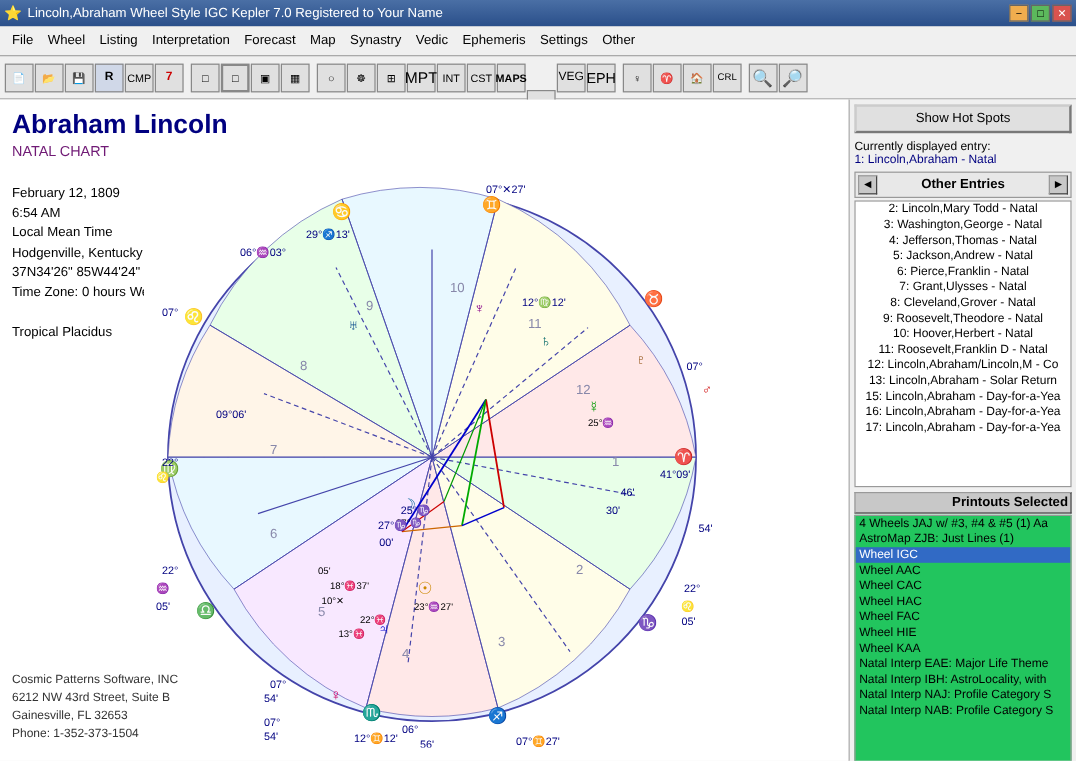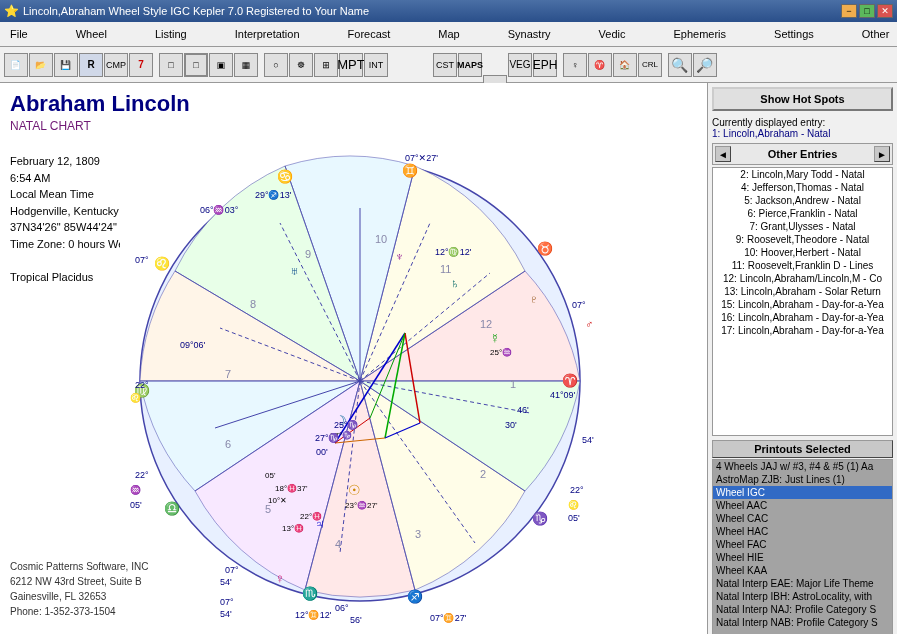--- a/index.html
+++ b/index.html
@@ -19,21 +19,20 @@
     .title-btn.max { background: #5cb85c; }
     .title-btn.min { background: #f0ad4e; }
     
     
     .menu-bar {
       height: 20px;
       background: #f0f0f0;
       display: flex; align-items: center;
       border-bottom: 1px solid #999;
       padding: 12px 4px;
-      gap: 36px;
     }
     .menu-item { padding: 2px 6px; font-size: 11px; cursor: pointer; }
     
     
     .toolbar {
       height: 36px;
       background: #f0f0f0;
       border-bottom: 1px solid #999;
       display: flex; align-items: center;
       padding: 2px 4px; gap: 1px;
@@ -100,21 +99,21 @@
       flex-direction: column;
     }
     
     .show-hotspots-btn {
       margin: 4px;
       padding: 4px;
       background: #e0e0e0;
       border: 2px outset #ccc;
       text-align: center;
       font-size: 11px;
-      font-weight: bold;
+      font-weight: normal;
       cursor: pointer;
     }
     
     .current-entry {
       margin: 2px 4px;
       font-size: 10px;
       color: #000;
     }
     .current-entry-value {
       color: #000080;
@@ -146,32 +145,32 @@
       white-space: nowrap;
       overflow: hidden;
       text-align: center;
     }
     
     .printouts-header {
       background: #c8c8c8;
       border: 1px outset #999;
       margin: 4px 4px 1px 4px;
       padding: 2px;
-      text-align: center;
+      text-align: right;
       font-size: 11px;
       font-weight: bold;
     }
     
     .printouts-list {
-      background: #a3a3a3;
+      background: #22c55e;
       border: 1px solid #999;
       margin: 0 4px 4px 4px;
       overflow-y: auto;
       flex: 0 0 auto;
-      height: 176px;
+      height: 206px;
       font-size: 10px;
     }
     .printout-item {
       padding: 1px 3px;
       cursor: pointer;
       white-space: nowrap;
       overflow: hidden;
     }
     .printout-item.selected { background: #316ac5; color: white; }
     
@@ -219,21 +218,21 @@
   <div class="tb-btn">□</div>
   <div class="tb-btn" style="border:2px solid #888;">□</div>
   <div class="tb-btn">▣</div>
   <div class="tb-btn">▦</div>
   <div class="tb-separator"></div>
   <div class="tb-btn">○</div>
   <div class="tb-btn">☸</div>
   <div class="tb-btn">⊞</div>
   <div class="tb-btn" style="font-size:13px;">MPT</div>
   <div class="tb-btn" style="font-size:9px;">INT</div>
-  <div class="tb-btn" style="font-size:9px;margin-left:44px;">CST</div>
+  <div class="tb-btn" style="font-size:9px;">CST</div>
   <div class="tb-btn" style="font-size:9px;font-weight:bold;">MAPS</div>
   <div class="tb-btn" style="font-size:8px;margin-top:44px;">SYN</div>
   <div class="tb-btn" style="font-size:10px;">VEG</div>
   <div class="tb-btn" style="font-size:12px;">EPH</div>
   <div class="tb-separator"></div>
   <div class="tb-btn">♀</div>
   <div class="tb-btn">♈</div>
   <div class="tb-btn">🏠</div>
   <div class="tb-btn" style="font-size:8px;">CRL</div>
   <div class="tb-separator"></div>
@@ -439,27 +438,29 @@
     </div>
 
     <div class="other-entries-header">
       <div class="nav-btn">◄</div>
       <div class="other-entries-title">Other Entries</div>
       <div class="nav-btn">►</div>
     </div>
 
     <div class="entries-list" id="entries-list">
         <div class="entry-item">2: Lincoln,Mary Todd - Natal</div>
+        <div class="entry-item">3: Washington,George - Natal</div>
         <div class="entry-item">4: Jefferson,Thomas - Natal</div>
         <div class="entry-item">5: Jackson,Andrew - Natal</div>
         <div class="entry-item">6: Pierce,Franklin - Natal</div>
         <div class="entry-item">7: Grant,Ulysses - Natal</div>
+        <div class="entry-item">8: Cleveland,Grover - Natal</div>
         <div class="entry-item">9: Roosevelt,Theodore - Natal</div>
         <div class="entry-item">10: Hoover,Herbert - Natal</div>
-        <div class="entry-item">11: Roosevelt,Franklin D - Lines</div>
+        <div class="entry-item">11: Roosevelt,Franklin D - Natal</div>
         <div class="entry-item">12: Lincoln,Abraham/Lincoln,M - Co</div>
         <div class="entry-item">13: Lincoln,Abraham - Solar Return</div>
         <div class="entry-item">15: Lincoln,Abraham - Day-for-a-Yea</div>
         <div class="entry-item">16: Lincoln,Abraham - Day-for-a-Yea</div>
         <div class="entry-item">17: Lincoln,Abraham - Day-for-a-Yea</div>
       </div>
 
     <div class="printouts-header">Printouts Selected</div>
 
     <div class="printouts-list" id="printouts-list">

